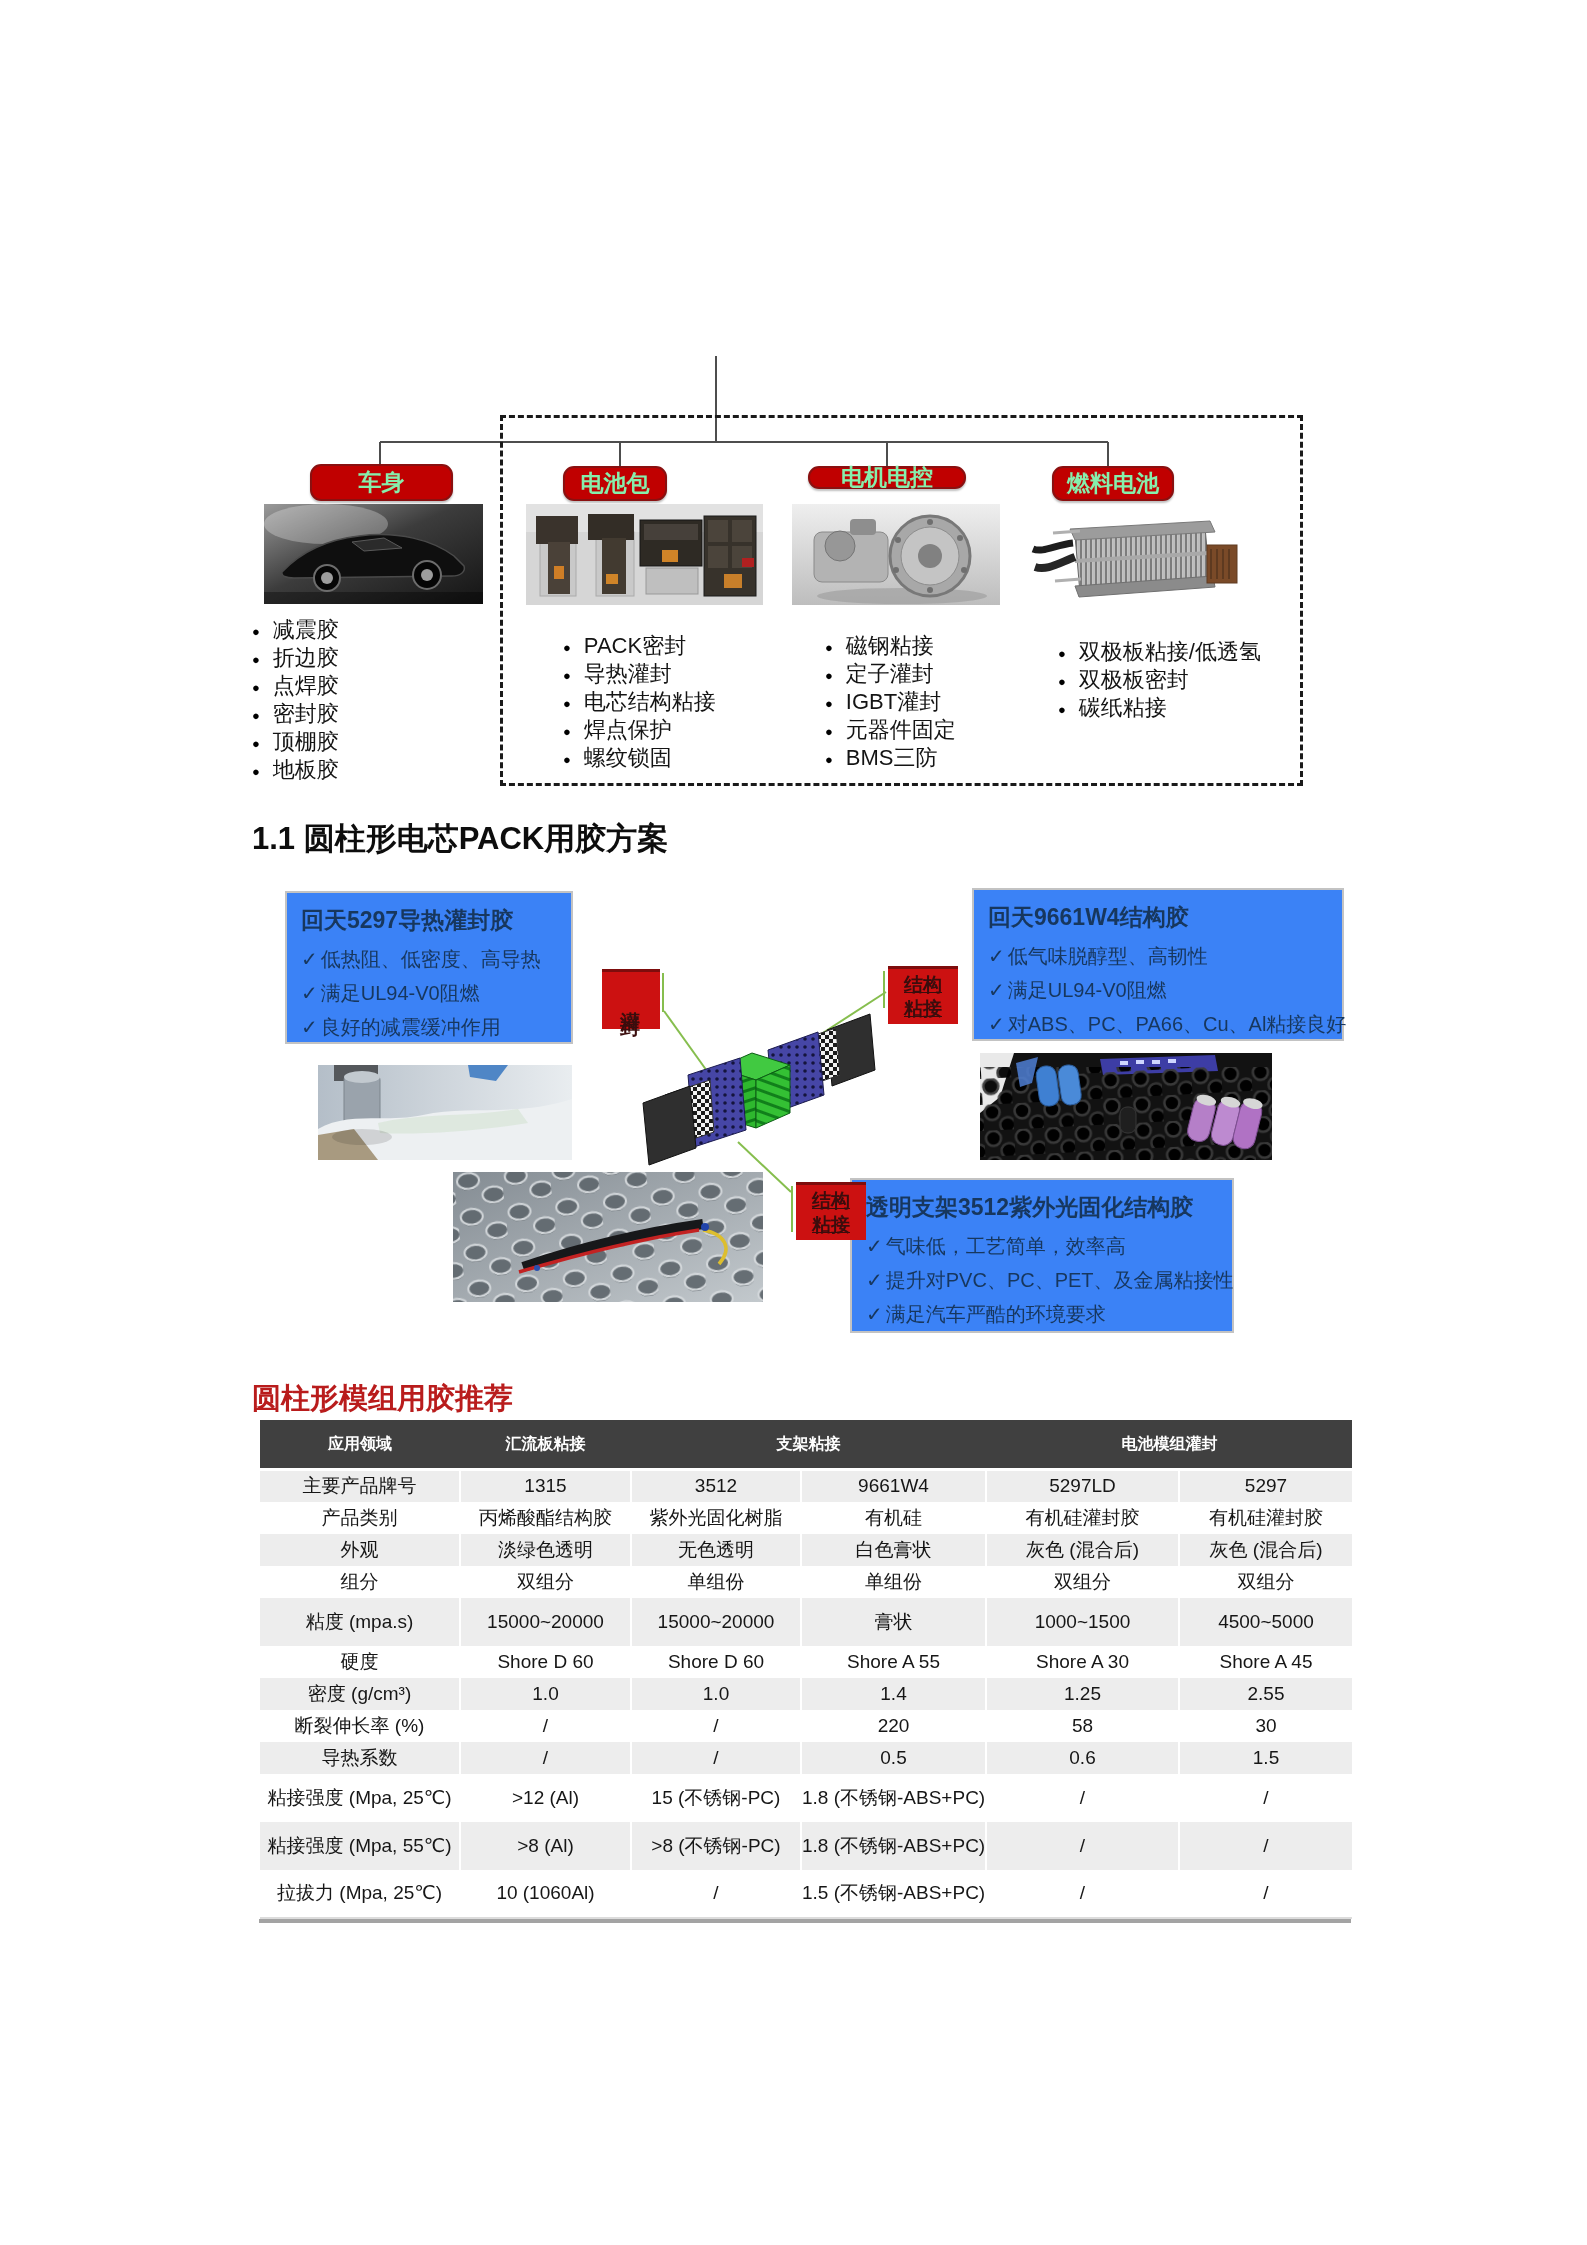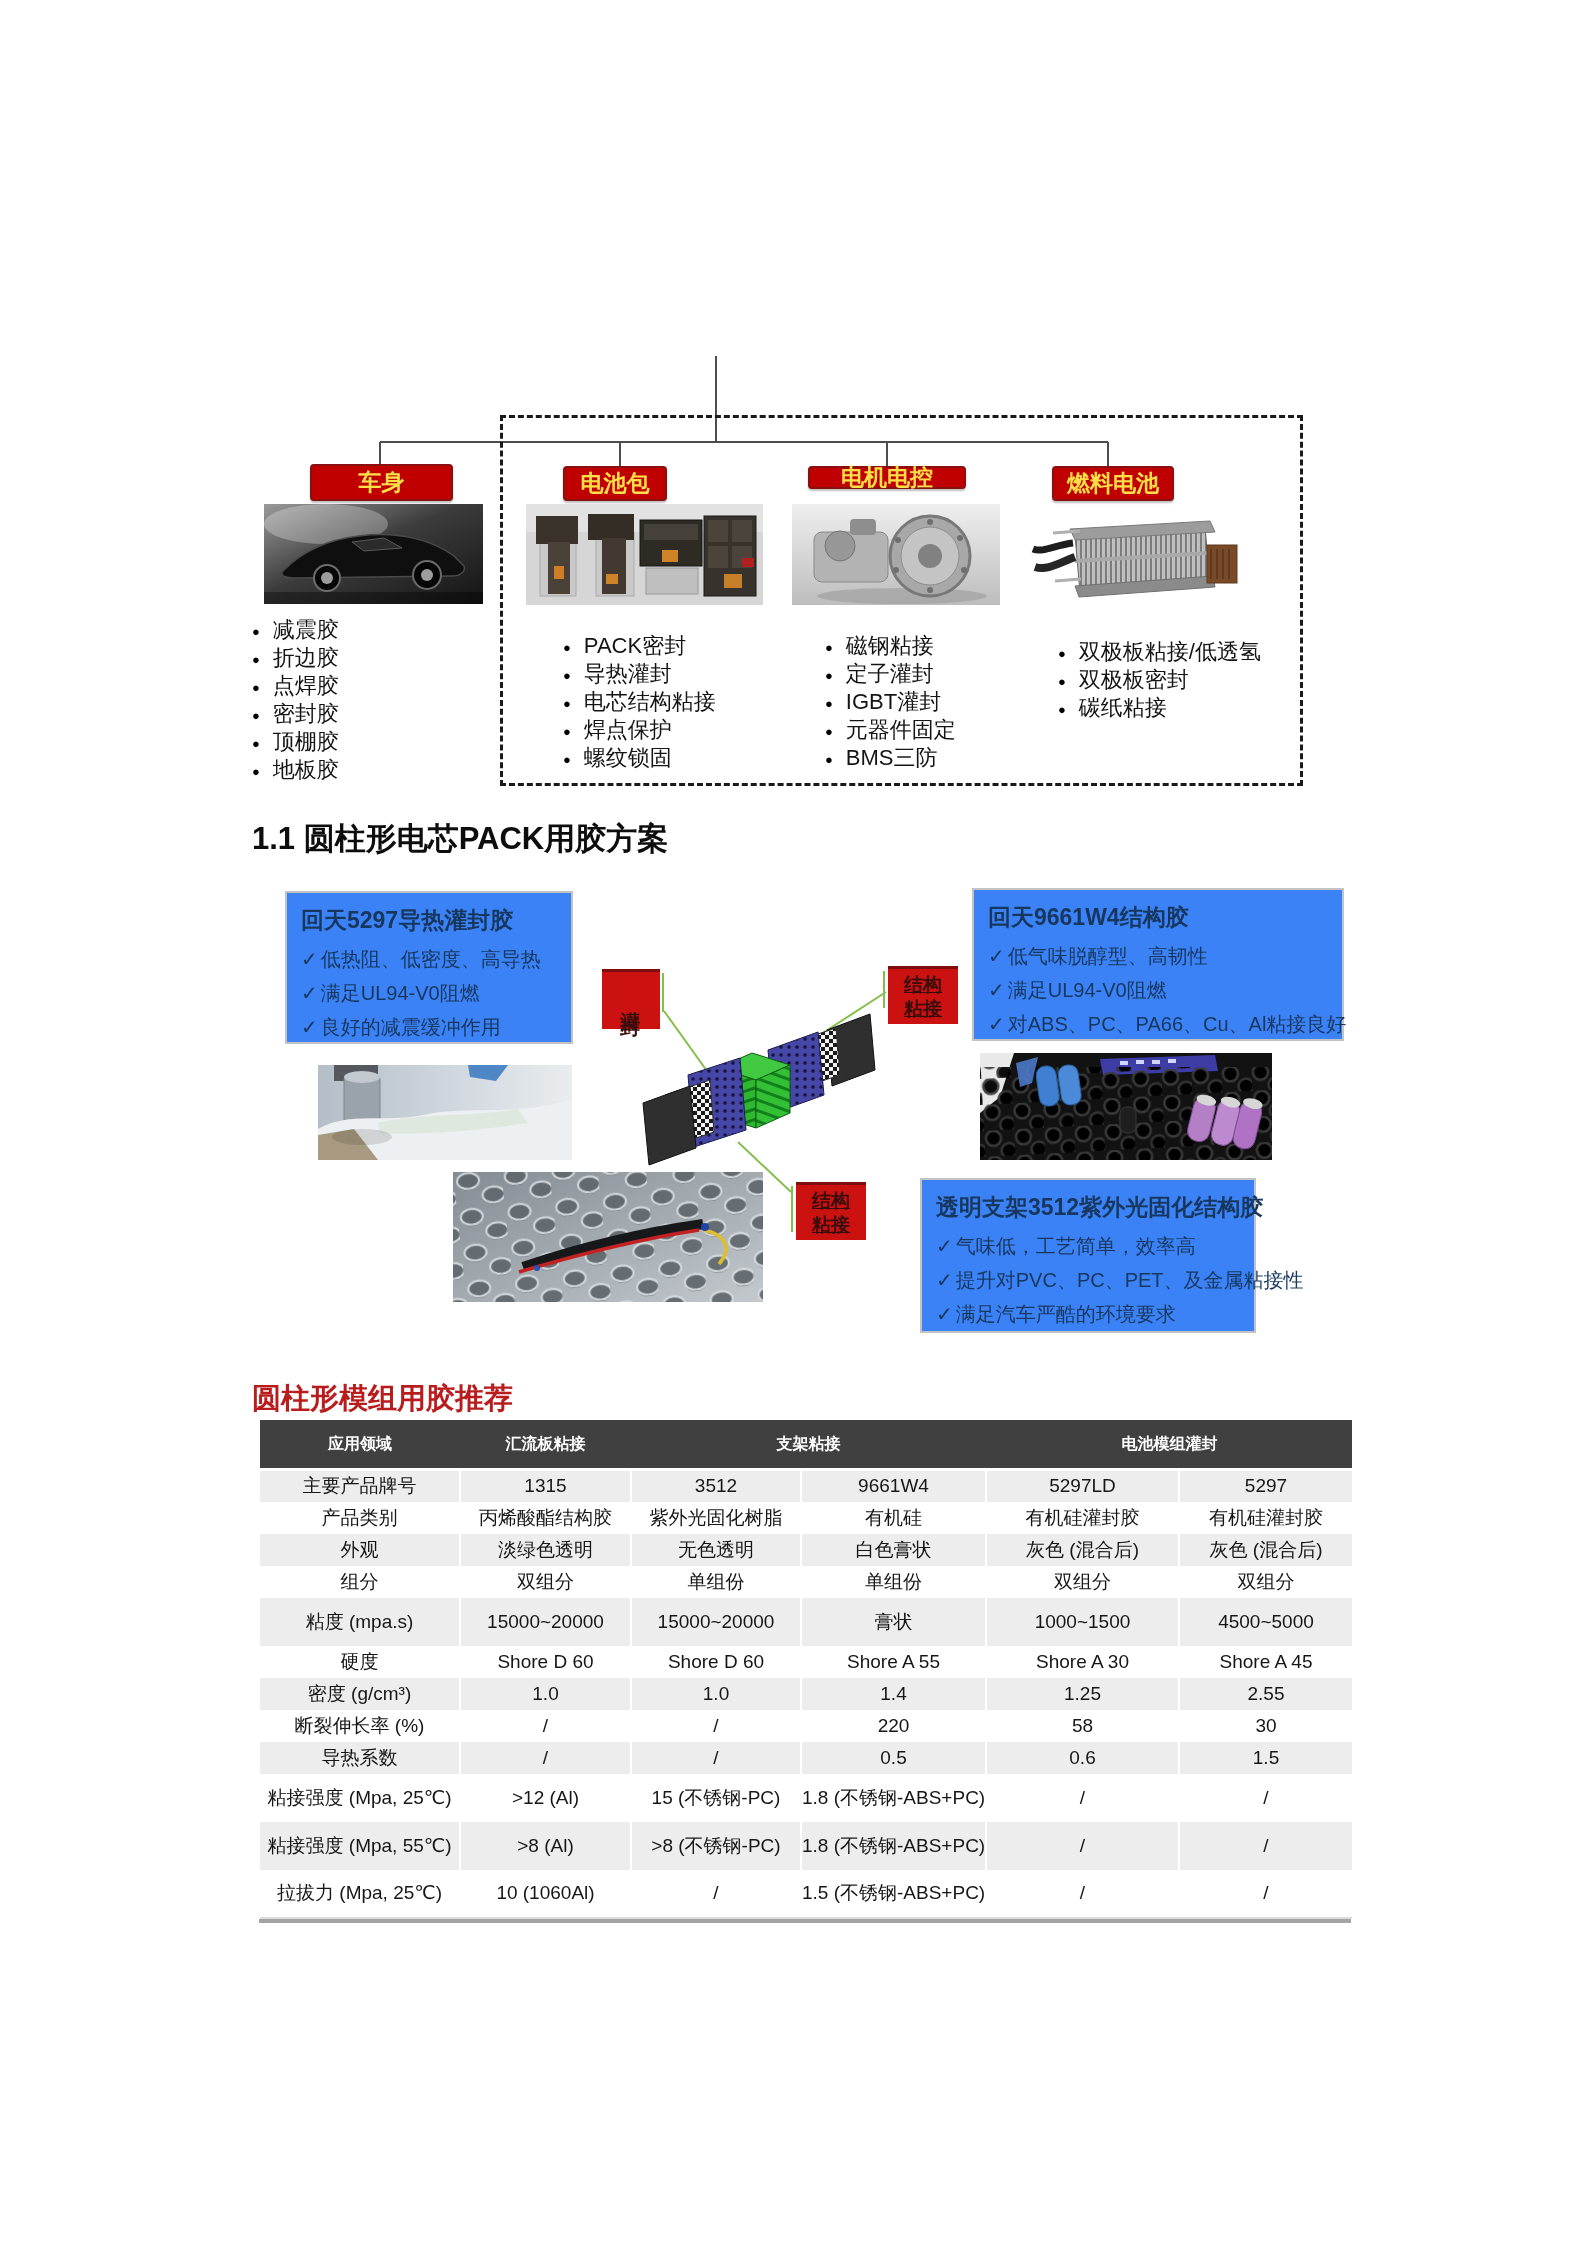--- a/index.html
+++ b/index.html
@@ -7,41 +7,41 @@
         font-family:"Liberation Sans","DejaVu Sans",sans-serif;color:#111;}
   .abs{position:absolute;}
   svg{display:block;}
 
   
   .main-title{position:absolute;left:336px;top:286px;width:760px;text-align:center;
               font-size:50px;font-weight:700;color:#C00000;letter-spacing:2px;white-space:nowrap;}
   #overlay{position:absolute;left:0;top:0;pointer-events:none;}
   .dashed-box{position:absolute;left:500px;top:415px;width:803px;height:371px;
               border:3px dashed #1a1a1a;box-sizing:border-box;}
-  .cat-label{position:absolute;background:#C00000;border:2px solid #8a1010;border-radius:4px;
-             color:#fde047;font-size:23px;font-weight:700;display:flex;align-items:center;
+  .cat-label{position:absolute;background:#C00000;border:2px solid #8a1010;border-radius:11px;
+             color:#86efac;font-size:23px;font-weight:700;display:flex;align-items:center;
              justify-content:center;box-sizing:border-box;box-shadow:0 2px 2px rgba(0,0,0,.25);}
   #cat-label-0{left:310px;top:464px;width:143px;height:37px;}
   #cat-label-1{left:563px;top:466px;width:104px;height:35px;}
   #cat-label-2{left:808px;top:466px;width:158px;height:23px;}
   #cat-label-3{left:1052px;top:466px;width:122px;height:35px;}
   .cat-list{position:absolute;display:flex;flex-direction:column;}
   #cat-list-0{left:252px;top:616px;}
   #cat-list-1{left:563px;top:632px;}
   #cat-list-2{left:825px;top:632px;}
   #cat-list-3{left:1058px;top:638px;}
   .bullet-item{display:flex;align-items:center;height:28px;font-size:22px;color:#141414;white-space:nowrap;}
   .bullet-item .glyph{font-size:13px;margin-right:13px;position:relative;top:1px;color:#000;}
 
   
   .section-heading{position:absolute;left:252px;top:818px;font-size:31px;font-weight:700;color:#0d0d0d;white-space:nowrap;}
   .callout{position:absolute;background:#3b82f6;border:2px solid #c3c3c3;box-sizing:border-box;padding:10px 14px;}
   #callout-0{left:285px;top:891px;width:288px;height:153px;}
   #callout-1{left:972px;top:888px;width:372px;height:153px;}
-  #callout-2{left:920px;top:1178px;width:336px;height:155px;}
+  #callout-2{left:850px;top:1178px;width:384px;height:155px;}
   .callout-title{font-size:23px;font-weight:700;color:#17375E;margin:2px 0 6px 0;white-space:nowrap;}
   .check-line{display:flex;font-size:20px;color:#17375E;line-height:34px;white-space:nowrap;}
   .check-line .glyph{margin-right:3px;}
 
   .tag{position:absolute;background:#CC1111;border-top:3px solid #7e0d0d;color:#3a0d0d;font-weight:700;
        display:flex;align-items:center;justify-content:center;box-sizing:border-box;}
   #tag-potting{left:602px;top:969px;width:58px;height:60px;font-size:20px;
                writing-mode:vertical-rl;text-orientation:upright;letter-spacing:5px;}
   #tag-struct-top{left:888px;top:966px;width:70px;height:58px;font-size:19px;line-height:24px;}
   #tag-struct-bottom{left:796px;top:1182px;width:70px;height:58px;font-size:19px;line-height:24px;}

